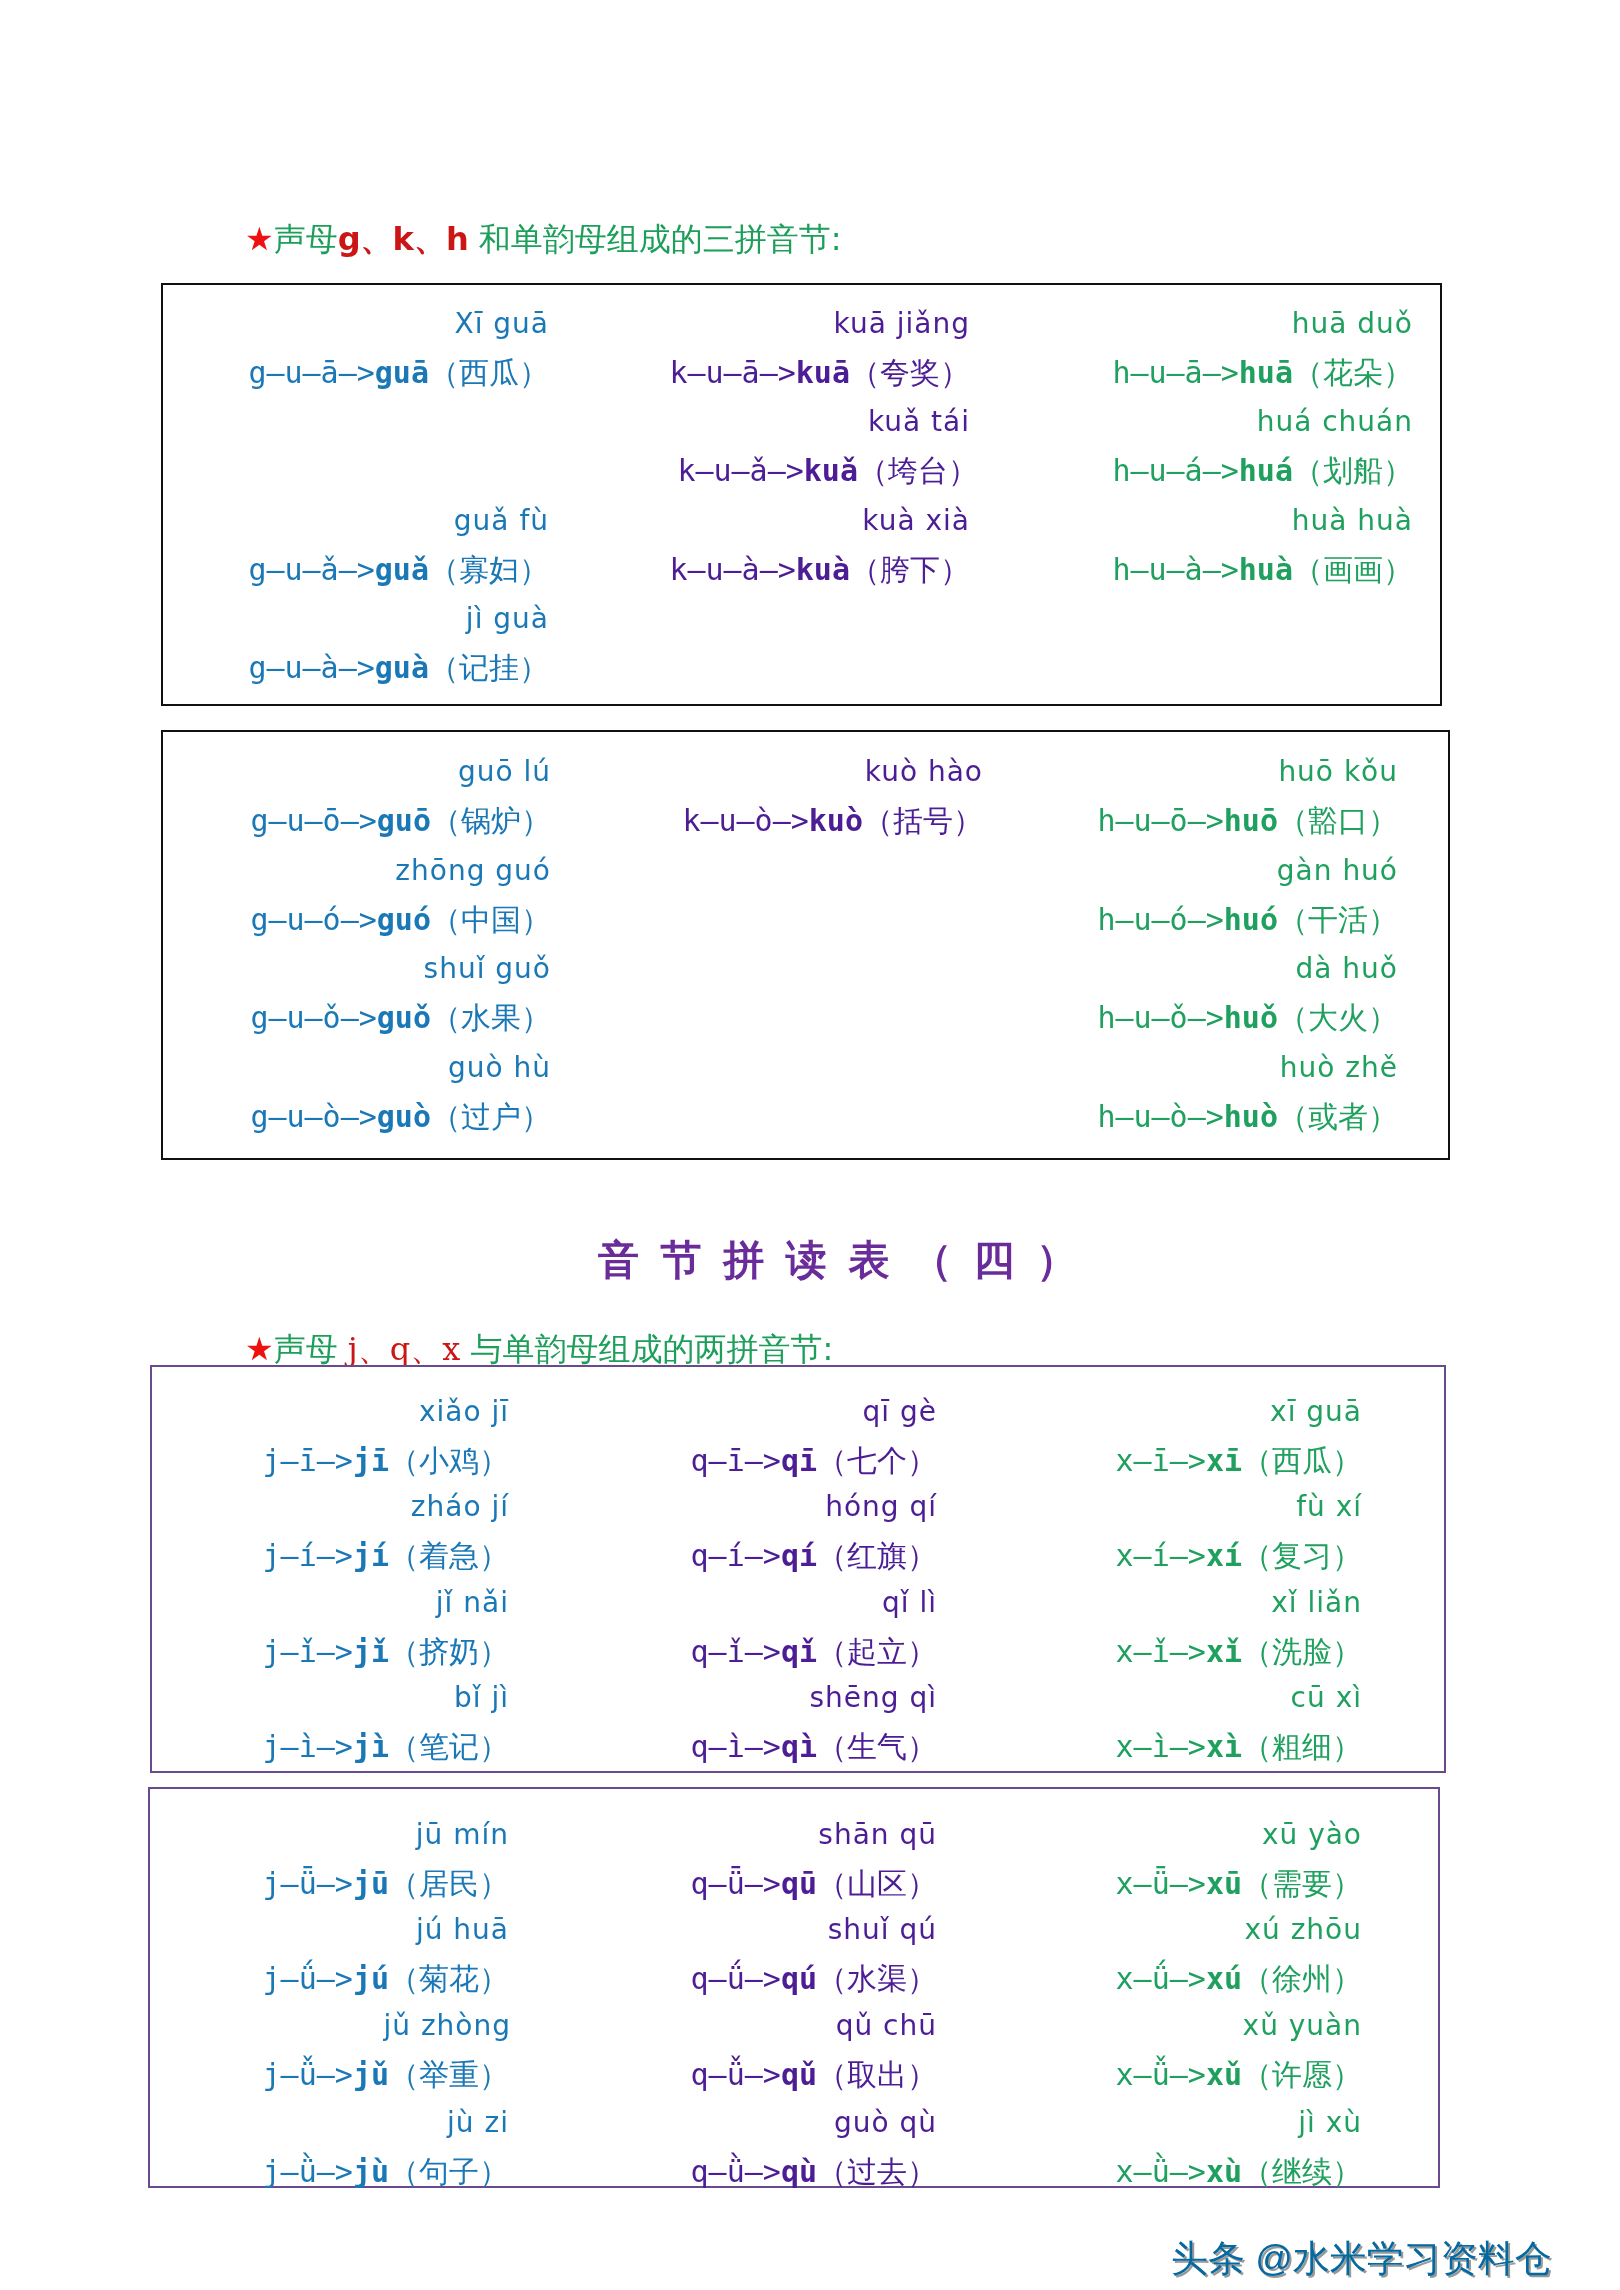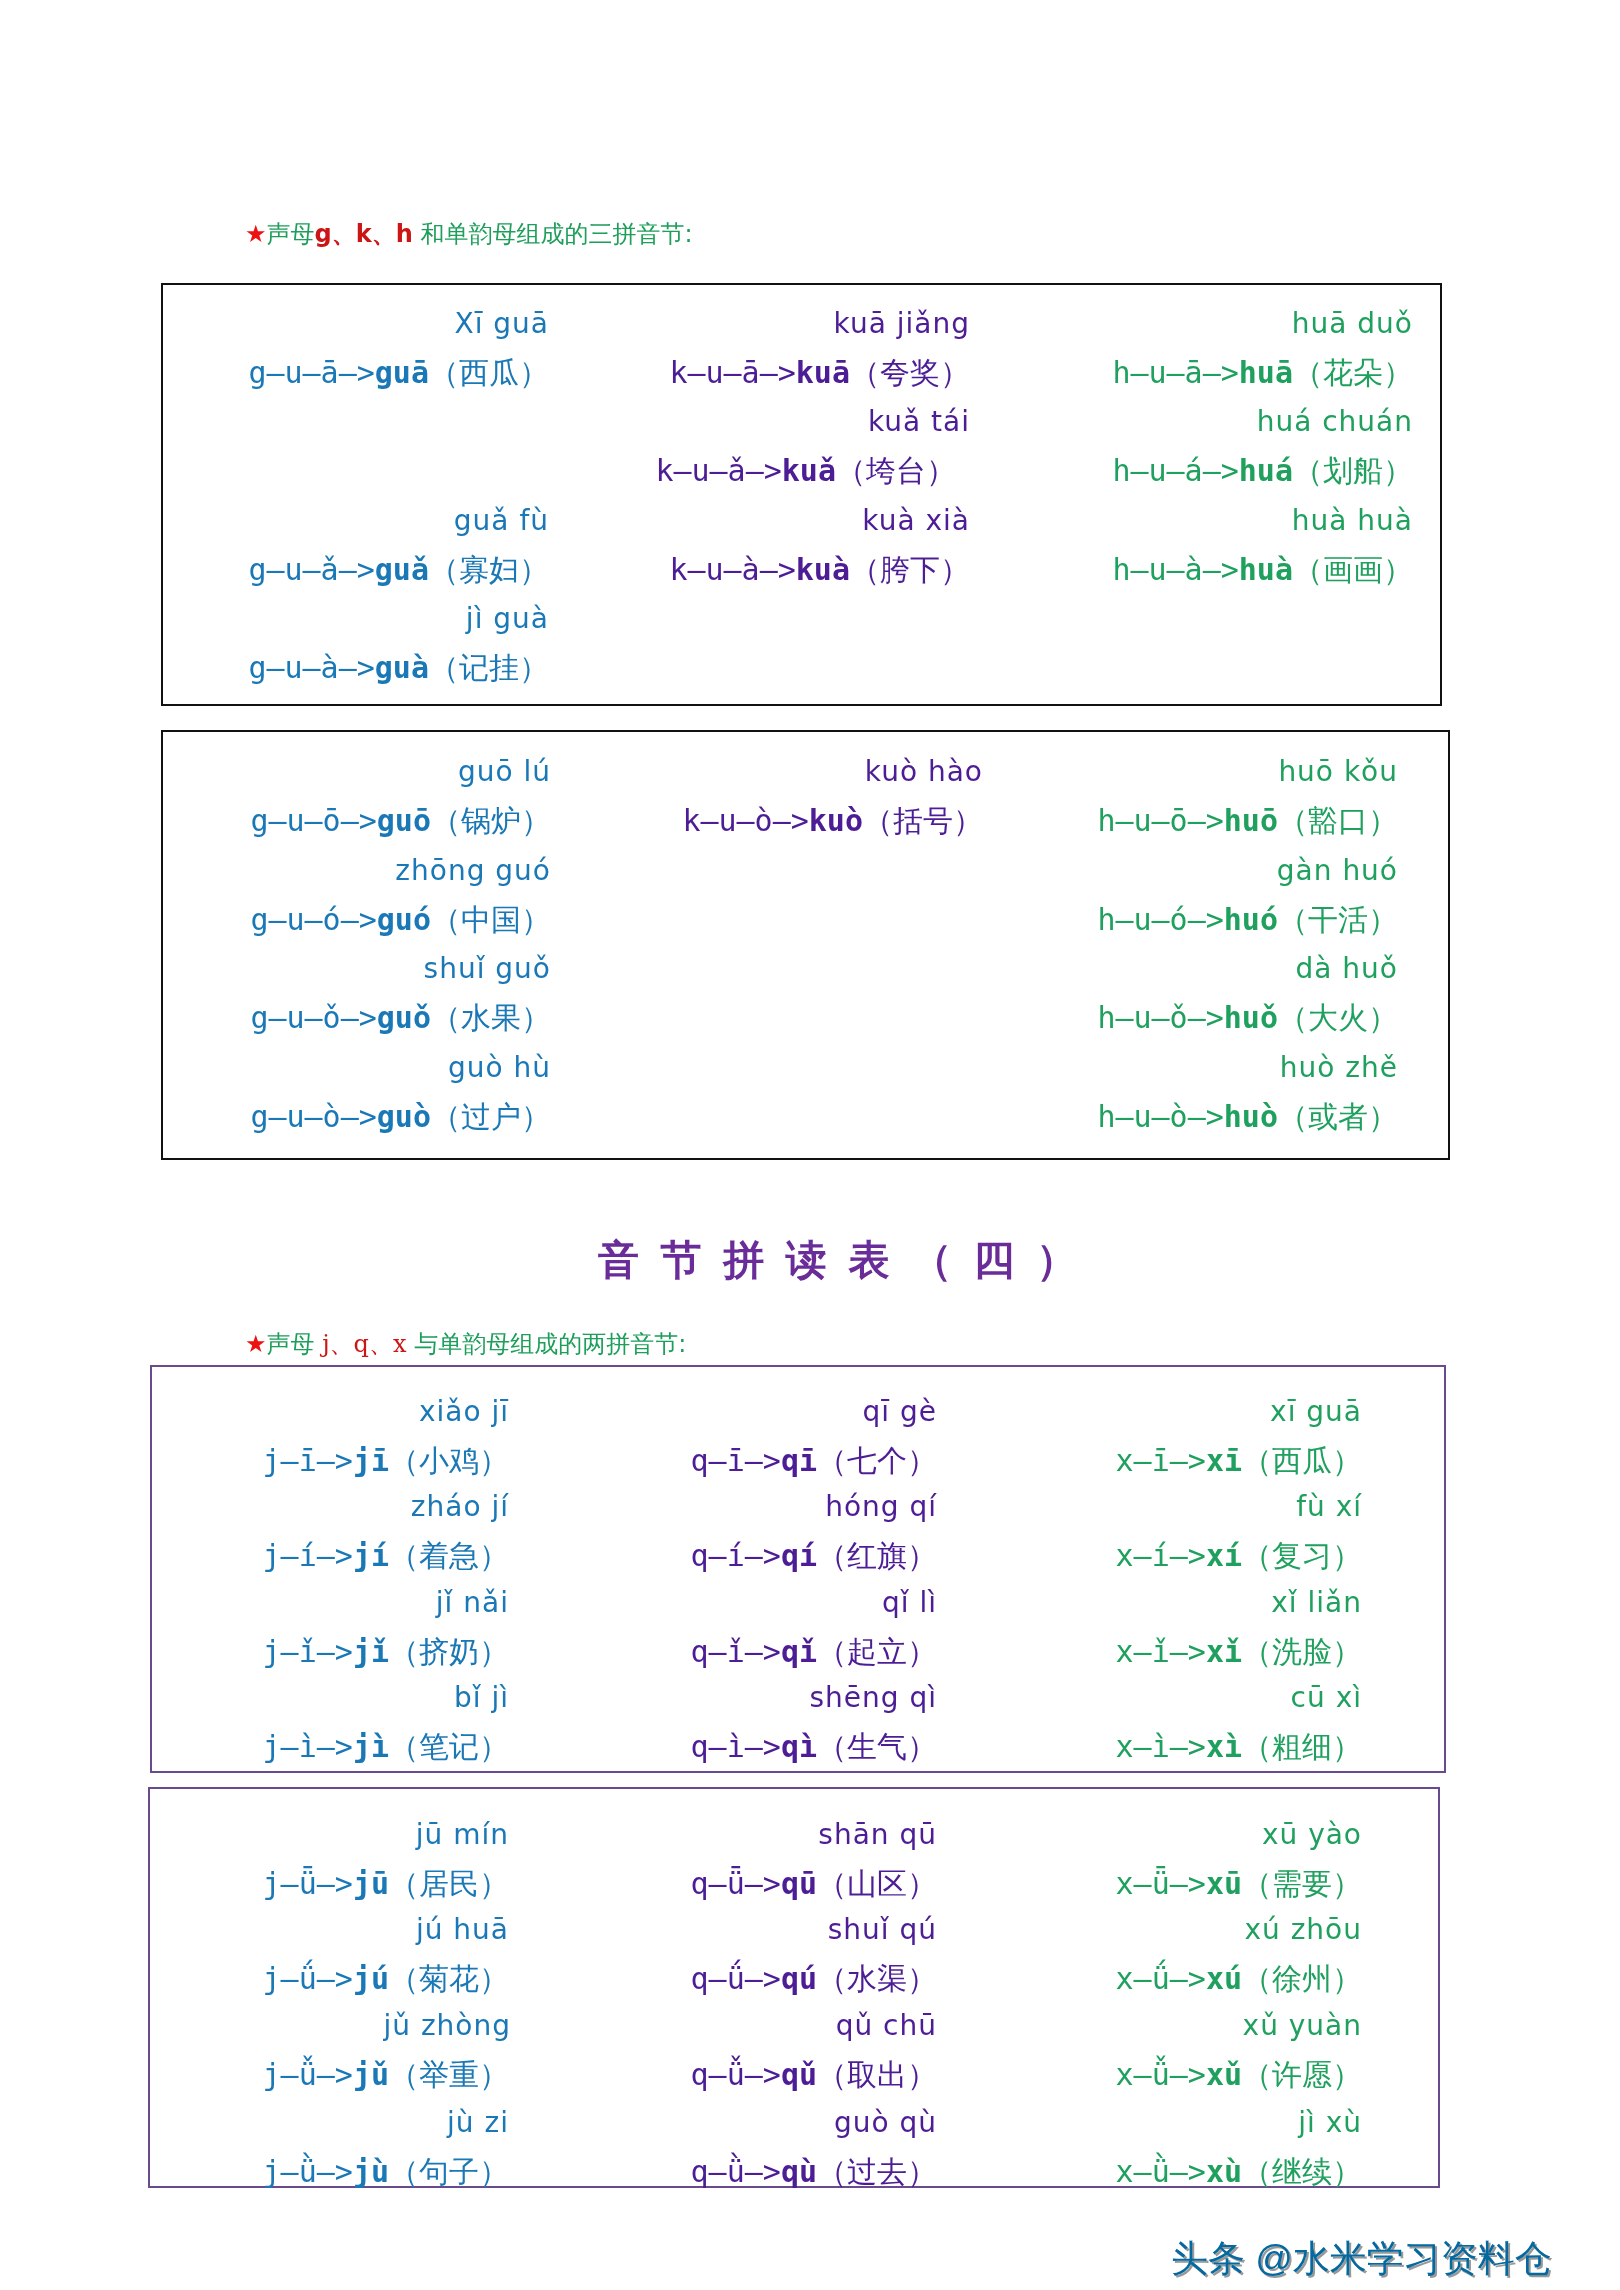--- a/index.html
+++ b/index.html
@@ -1,18 +1,18 @@
 <!DOCTYPE html>
 <html><head>
 <meta charset="utf-8">
 <style>
   html, body { margin:0; padding:0; background:#ffffff; }
   body { width:1620px; height:2291px; position:relative; overflow:hidden;
          font-family:"DejaVu Sans", "Liberation Sans", sans-serif; }
-  .heading { position:absolute; left:245px; font-size:24px; white-space:nowrap; color:#1d9e5a; }
+  .heading { position:absolute; left:245px; font-size:32px; white-space:nowrap; color:#1d9e5a; }
   .heading .star { color:#ee1111; }
   .heading .letters { color:#cc1515; font-family:"DejaVu Serif", "Liberation Serif", serif; }
   .heading .letters.bold { font-weight:bold; font-family:"DejaVu Sans", sans-serif; }
   .box { position:absolute; box-sizing:border-box; }
   .box.black { border:2.9px solid #111; }
   .box.purple { border:2.9px solid #6a4a8e; }
   .cell { position:absolute; text-align:right; white-space:nowrap; }
   .py { font-size:28px; font-family:"DejaVu Sans", sans-serif; letter-spacing:1px; }
   .fm { font-size:30px; font-family:"DejaVu Sans Mono", "Liberation Mono", monospace; }
   .fm .res { font-weight:bold; }
@@ -49,21 +49,21 @@
 <div id="cells">
     <div class="cell py blue" style="right: 1071px; top: 307px;">Xī guā</div>
     <div class="cell fm blue" style="right: 1071px; top: 353px;"><span>g—u—ā—&gt;</span><span class="res">guā</span><span class="cn">（西瓜）</span></div>
     <div class="cell py blue" style="right: 1071px; top: 504px;">guǎ fù</div>
     <div class="cell fm blue" style="right: 1071px; top: 550px;"><span>g—u—ǎ—&gt;</span><span class="res">guǎ</span><span class="cn">（寡妇）</span></div>
     <div class="cell py blue" style="right: 1071px; top: 602px;">jì guà</div>
     <div class="cell fm blue" style="right: 1071px; top: 648px;"><span>g—u—à—&gt;</span><span class="res">guà</span><span class="cn">（记挂）</span></div>
     <div class="cell py red" style="right: 650px; top: 307px;">kuā jiǎng</div>
     <div class="cell fm red" style="right: 650px; top: 353px;"><span>k—u—ā—&gt;</span><span class="res">kuā</span><span class="cn">（夸奖）</span></div>
     <div class="cell py red" style="right: 650px; top: 405px;">kuǎ tái</div>
-    <div class="cell fm red" style="right: 664px; top: 451px; text-align: center;"><span>k—u—ǎ—&gt;</span><span class="res">kuǎ</span><span class="cn">（垮台）</span></div>
+    <div class="cell fm red" style="right: 642px; top: 451px; text-align: center;"><span>k—u—ǎ—&gt;</span><span class="res">kuǎ</span><span class="cn">（垮台）</span></div>
     <div class="cell py red" style="right: 650px; top: 504px;">kuà xià</div>
     <div class="cell fm red" style="right: 650px; top: 550px;"><span>k—u—à—&gt;</span><span class="res">kuà</span><span class="cn">（胯下）</span></div>
     <div class="cell py green" style="right: 207px; top: 307px;">huā duǒ</div>
     <div class="cell fm green" style="right: 207px; top: 353px;"><span>h—u—ā—&gt;</span><span class="res">huā</span><span class="cn">（花朵）</span></div>
     <div class="cell py green" style="right: 207px; top: 405px;">huá chuán</div>
     <div class="cell fm green" style="right: 207px; top: 451px;"><span>h—u—á—&gt;</span><span class="res">huá</span><span class="cn">（划船）</span></div>
     <div class="cell py green" style="right: 207px; top: 504px;">huà huà</div>
     <div class="cell fm green" style="right: 207px; top: 550px;"><span>h—u—à—&gt;</span><span class="res">huà</span><span class="cn">（画画）</span></div>
     <div class="cell py blue" style="right: 1069px; top: 755px;">guō lú</div>
     <div class="cell fm blue" style="right: 1069px; top: 801px;"><span>g—u—ō—&gt;</span><span class="res">guō</span><span class="cn">（锅炉）</span></div>

